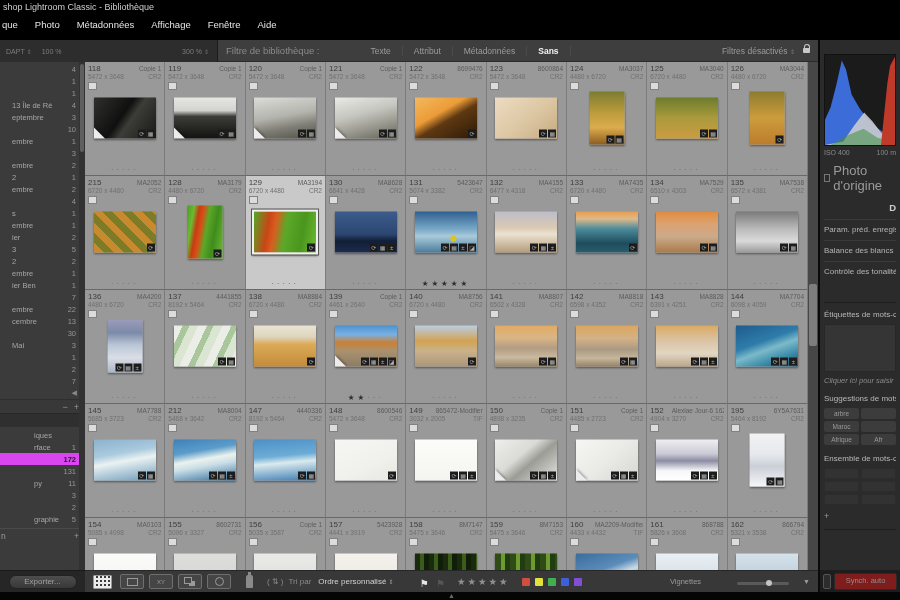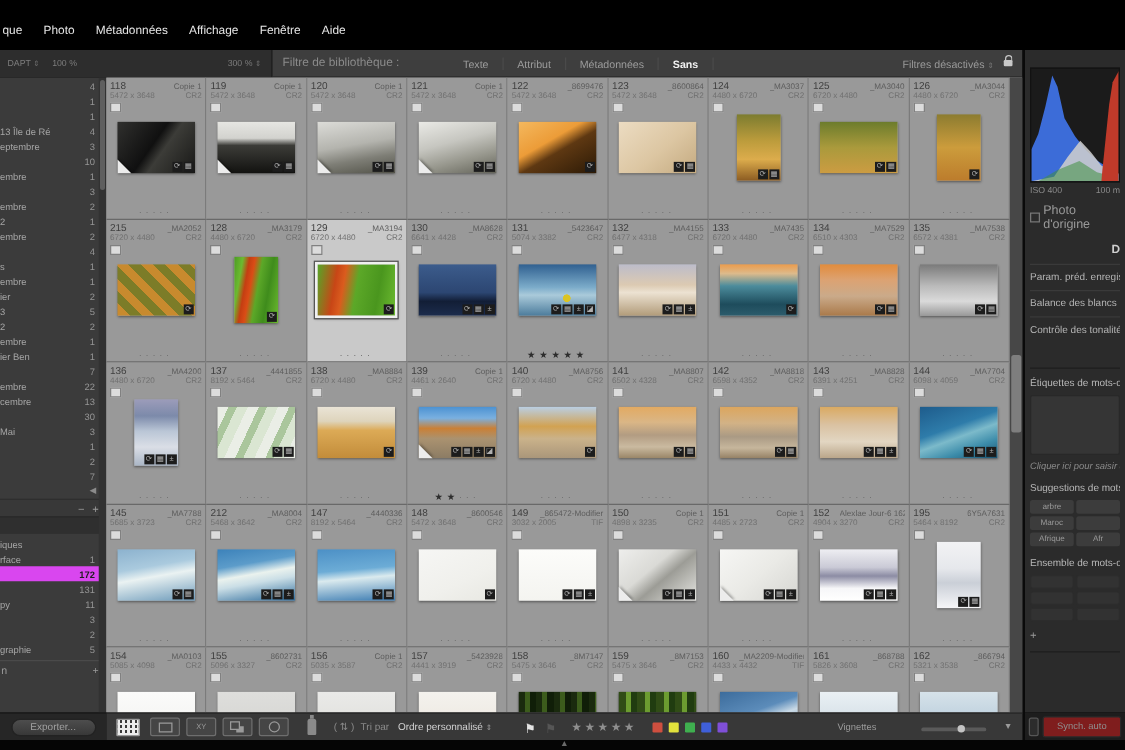--- a/index.html
+++ b/index.html
@@ -27,28 +27,28 @@
   #filter-preset{margin-left:auto;color:#9a9a9a;}
   #filter-preset .tiny{font-size:6px;color:#777;}
   .lock{width:7px;height:5px;background:#c8c8c8;border-radius:1px;position:relative;margin-left:8px;}
   .lock:before{content:"";position:absolute;top:-4px;left:1px;width:4px;height:4px;
                border:1px solid #c8c8c8;border-bottom:none;border-radius:3px 3px 0 0;}
   
   #sidebar{position:absolute;top:62px;left:0;width:85px;height:508px;background:#3b3b3b;overflow:hidden;}
   #folders{padding-top:1px;}
   .frow{height:12px;display:flex;align-items:center;font-size:7.5px;color:#a6a6a6;
         padding-right:9px;white-space:nowrap;}
-  .frow .fl{flex:1;overflow:hidden;}
+  .frow .fl{flex:1;overflow:hidden;margin-left:12px;}
   .frow .fc{color:#969696;}
   #collapse-row{height:12px;text-align:right;padding-right:8px;color:#8a8a8a;font-size:7px;line-height:12px;}
   #lower-header{height:13px;display:flex;justify-content:flex-end;align-items:center;gap:6px;
                 color:#9a9a9a;font-size:9px;padding-right:6px;border-top:1px solid #2e2e2e;background:#383838;}
   #lower-search{height:12px;background:#2f2f2f;border-top:1px solid #282828;border-bottom:1px solid #303030;margin-bottom:2px;}
   .lrow{height:12px;display:flex;align-items:center;font-size:7.5px;color:#a6a6a6;padding-right:9px;}
-  .lrow .fl{flex:1;overflow:hidden;}
+  .lrow .fl{flex:1;overflow:hidden;padding-left:34px;}
   .lrow .fc{color:#969696;}
   .lrow.sel{background:#d946ef;color:#2b2b2b;}
   .lrow.sel .fc{color:#1e1e1e;font-weight:bold;}
   #publish-header{height:14px;display:flex;justify-content:space-between;align-items:center;
                   padding:0 6px 0 1px;color:#9a9a9a;font-size:8.5px;border-top:1px solid #4a4a4a;margin-top:3px;}
   #sidebar-scroll{position:absolute;right:0;top:0;width:6px;height:100%;background:#323232;}
   #sidebar-scroll .sthumb{position:absolute;top:2px;left:1px;width:4px;height:88px;background:#5f5f5f;border-radius:2px;}
   
   #grid{position:absolute;top:62px;left:85px;width:733px;height:508px;background:#8e8e8e;overflow:hidden;}
   #cells{position:absolute;top:0;left:0;width:723px;display:grid;
@@ -84,21 +84,21 @@
               box-sizing:border-box;padding:0 4px;overflow:hidden;}
   #hist{margin-top:14px;height:90px;background:#1b1b1b;border:1px solid #121212;position:relative;overflow:hidden;}
   #hist .layer{position:absolute;inset:0;}
   #hist .blue{background:#3c6cd8;clip-path:polygon(0 100%,0 72%,8% 58%,16% 34%,24% 6%,30% 16%,38% 44%,50% 60%,62% 72%,76% 82%,100% 94%,100% 100%);}
   .hgray{background:#cdcdcd;opacity:.88;clip-path:polygon(0 100%,26% 96%,42% 78%,56% 64%,68% 74%,80% 86%,100% 93%,100% 100%);}
   .hgreen{background:#3f8f3f;opacity:.55;clip-path:polygon(8% 100%,30% 90%,55% 82%,75% 92%,100% 97%,100% 100%);}
   .hred{background:#c03a2a;clip-path:polygon(80% 100%,85% 62%,89% 32%,93% 12%,100% 2%,100% 100%);}
   #hist-info{display:flex;justify-content:space-between;font-size:7px;color:#8a8a8a;margin-top:3px;}
   #orig-row{display:flex;align-items:center;gap:3px;margin-top:7px;}
   .cbx{width:6px;height:6px;border:1px solid #777;background:transparent;}
-  #orig-row span{font-size:10px;color:#9a9a9a;}
+  #orig-row span{font-size:13px;color:#9a9a9a;}
   #devheader{text-align:right;font-size:9.5px;color:#cfcfcf;font-weight:bold;margin-top:9px;}
   .rp-row{border-top:1px solid #3a3a3a;margin-top:6px;padding-top:5px;font-size:8px;color:#b4b4b4;white-space:nowrap;overflow:hidden;}
   .rp-slider{text-align:right;font-size:8px;color:#6e6e6e;white-space:nowrap;overflow:hidden;}
   .rp-head{font-size:8px;color:#b8b8b8;white-space:nowrap;overflow:hidden;border-top:1px solid #1e1e1e;padding-top:7px;margin-top:9px;}
   #kw-box{height:46px;background:#353535;border:1px solid #282828;border-radius:2px;margin-top:5px;}
   #kw-hint{font-size:7.5px;font-style:italic;color:#8a8a8a;margin-top:4px;white-space:nowrap;overflow:hidden;}
   .btn-grid{display:grid;grid-template-columns:1fr 1fr;gap:2px;margin-top:5px;}
   .sg-btn{height:11px;background:#3c3c3c;border-radius:2px;font-size:6.5px;color:#9a9a9a;
           display:flex;align-items:center;justify-content:center;overflow:hidden;white-space:nowrap;}
   .ks-cell{height:11px;background:#323232;border:1px solid #2c2c2c;box-sizing:border-box;}
@@ -143,20 +143,23 @@
   #sync-btn{flex:1;height:15px;background:#7f1d1d;border:1px solid #2a2a2a;border-radius:2px;
             color:#8f8f8f;font-size:7.5px;line-height:13px;text-align:center;}
   #footerbar{position:absolute;top:592px;left:0;width:900px;height:8px;background:#050505;}
   #footer-arrow{position:absolute;left:448px;top:0px;color:#6a6a6a;font-size:7px;line-height:8px;}
 </style>
 </head>
 <body>
 
 <div id="app">
 
+  <div id="titlebar">
+    <span>shop Lightroom Classic - Bibliothèque</span>
+  </div>
 
   <div id="menubar">
       <span class="menu-item">que</span>
       <span class="menu-item">Photo</span>
       <span class="menu-item">Métadonnées</span>
       <span class="menu-item">Affichage</span>
       <span class="menu-item">Fenêtre</span>
       <span class="menu-item">Aide</span>
     </div>
 

